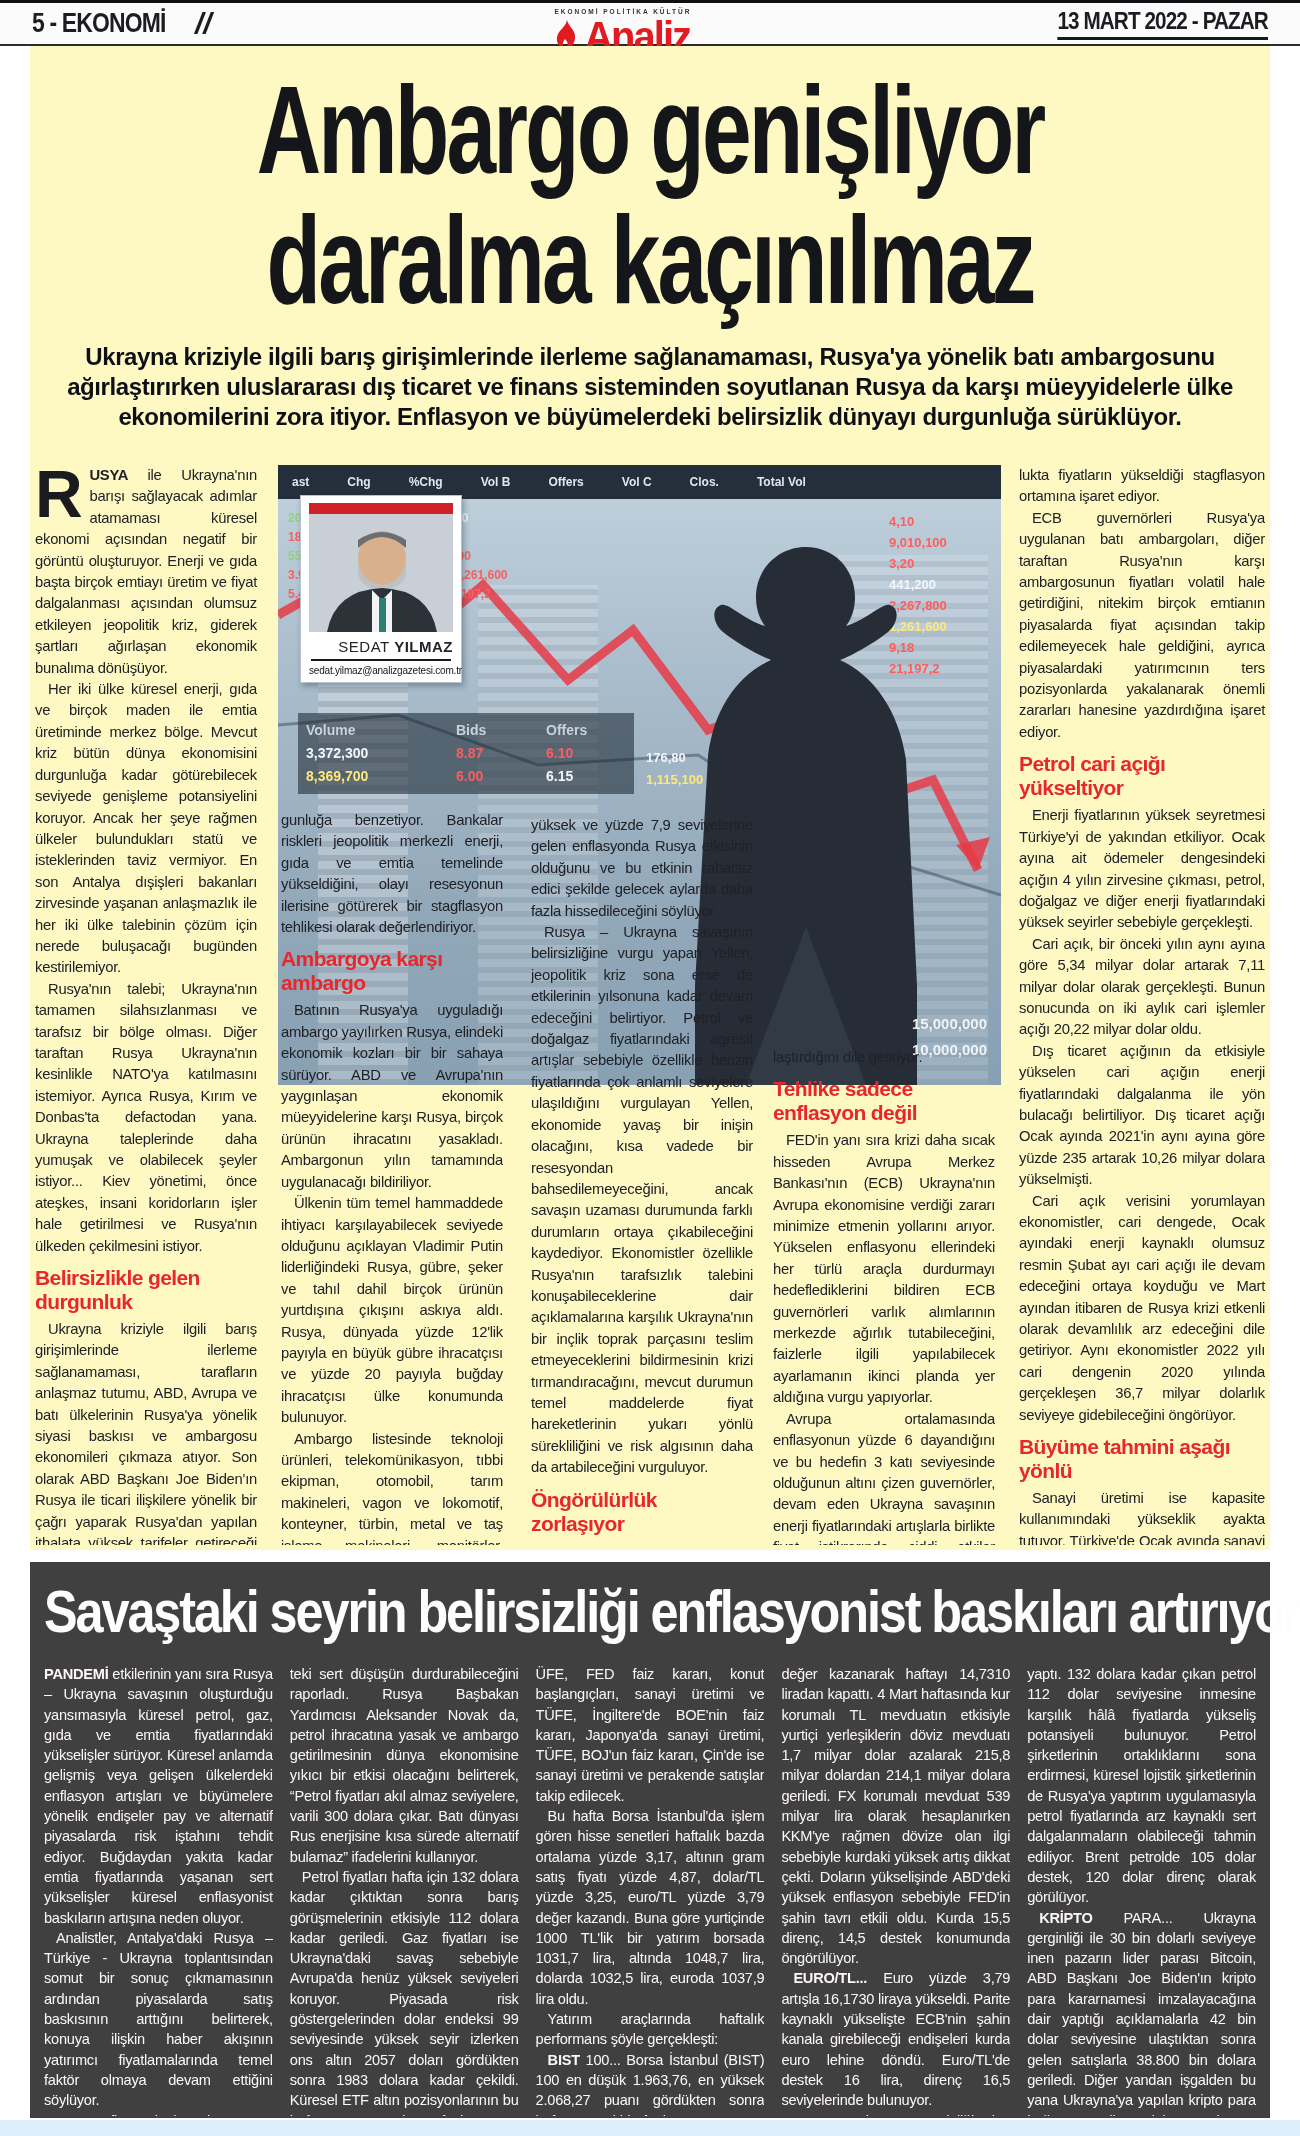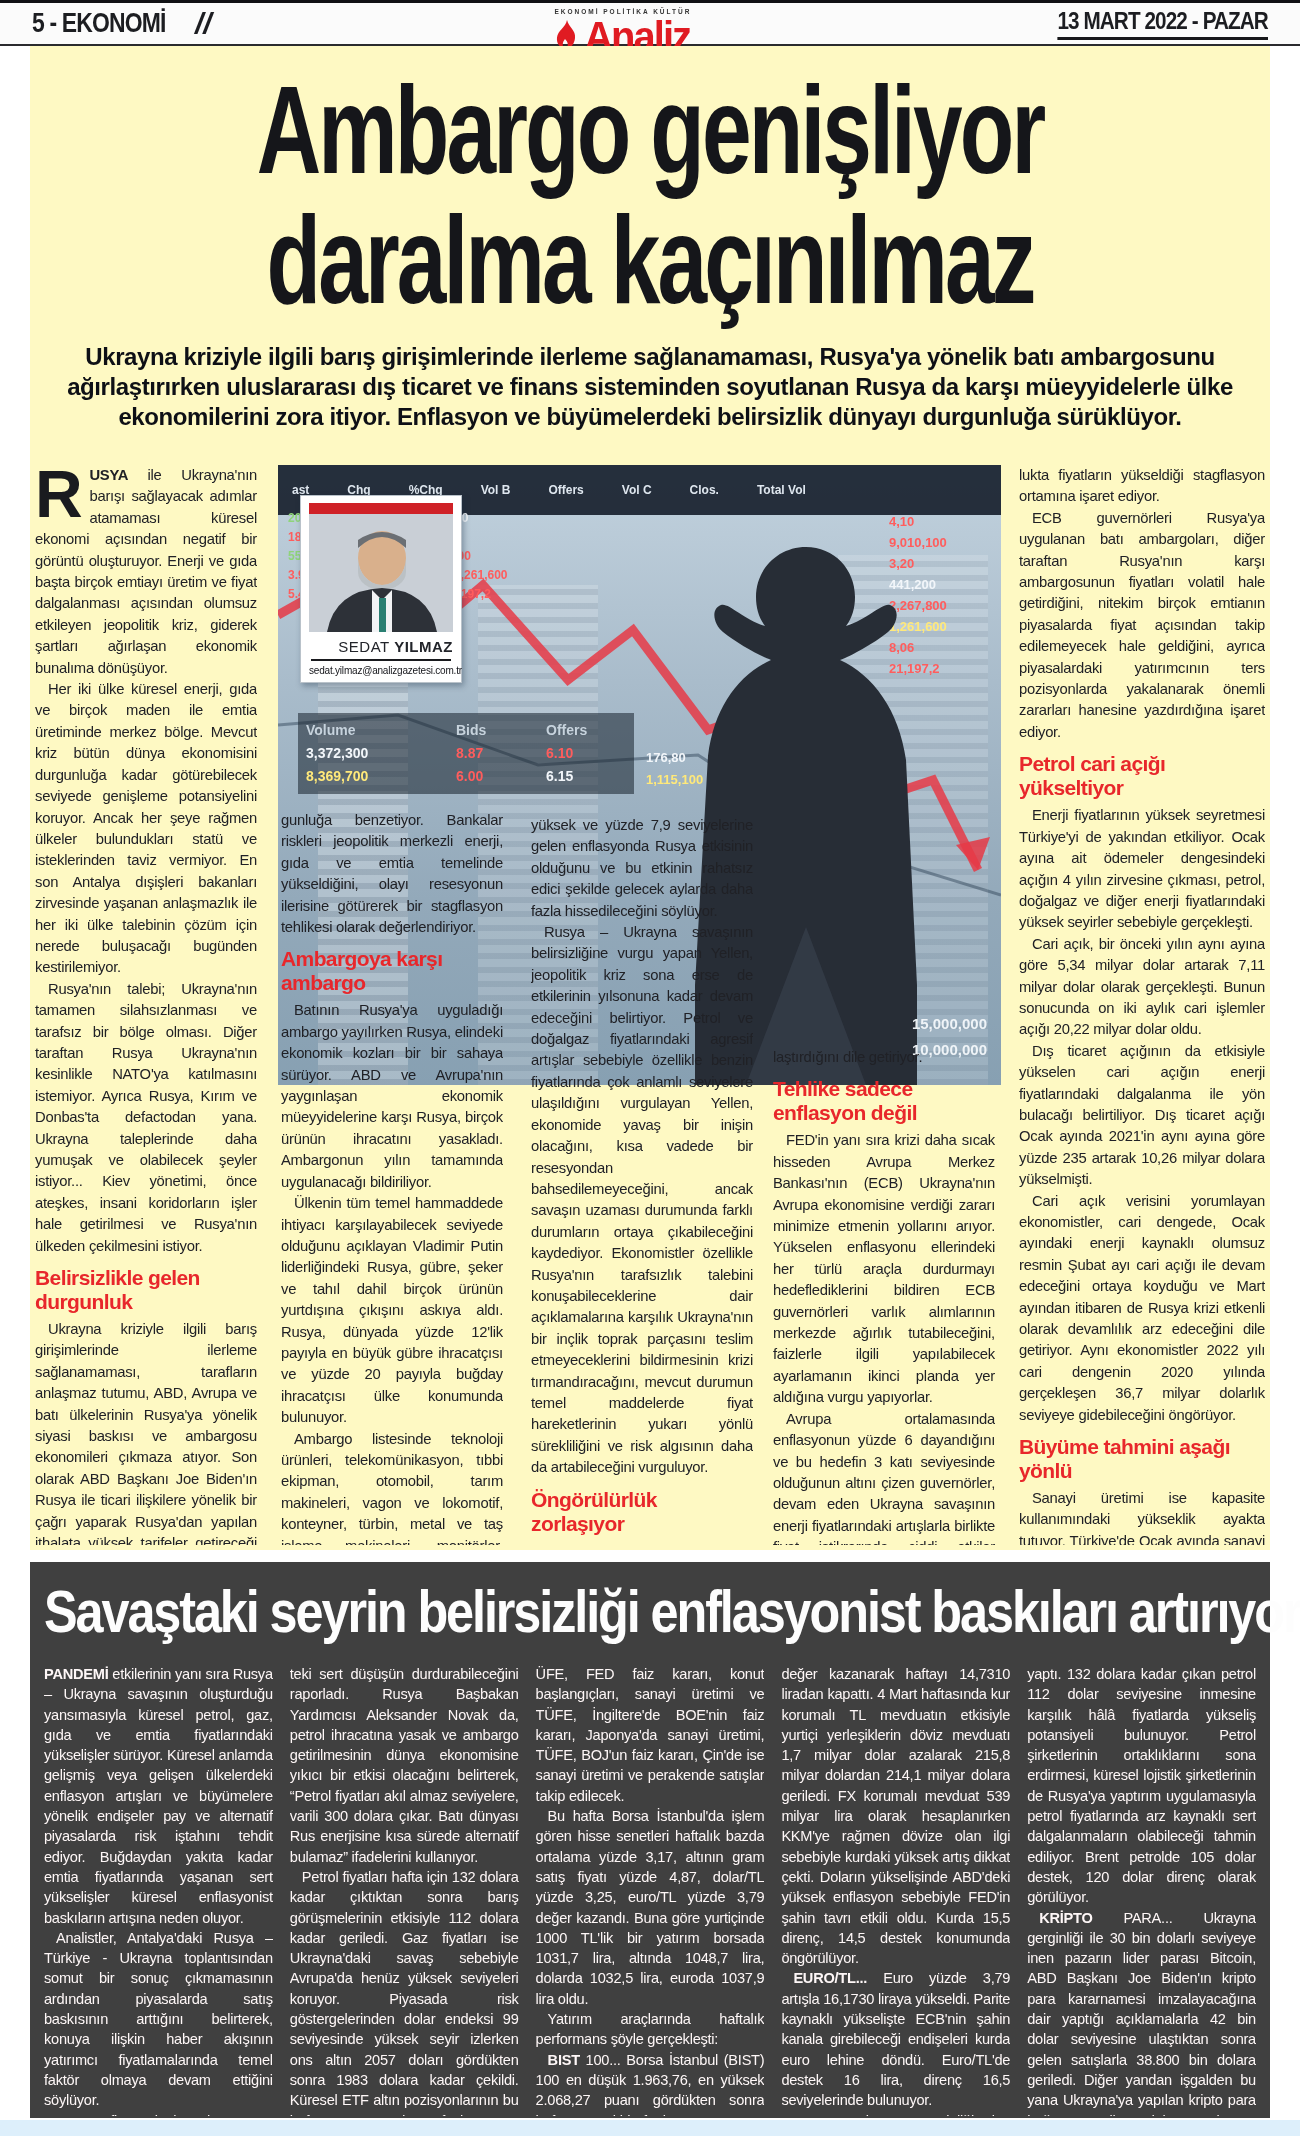--- a/index.html
+++ b/index.html
@@ -21,21 +21,21 @@
   .zone{position:absolute;top:419px;left:5px;width:1230px;height:1080px;}
   .col{position:absolute;width:222px;overflow:hidden;font-size:14.8px;line-height:21.4px;letter-spacing:-0.25px;text-align:justify;color:#202126;}
   .para{margin:0;text-indent:13px;}
   .para.cont{text-indent:0;}
   .para.leadp{text-indent:0;}
   .sub{font-size:21px;line-height:24px;font-weight:800;color:#e8272b;margin:9px 0 5px;letter-spacing:-0.6px;text-indent:0;text-align:left;}
   .dropcap{float:left;font-size:66px;line-height:50px;font-weight:800;color:#1a1b1f;padding:4px 7px 0 0;}
   
   .photo{position:absolute;left:243px;top:0;width:723px;height:620px;overflow:hidden;background:linear-gradient(180deg,#c2d2de 0%,#a9bccb 35%,#93a9ba 70%,#87a0b2 100%);}
   .bld{position:absolute;background:rgba(255,255,255,.28);background-image:repeating-linear-gradient(0deg,rgba(90,110,130,.25) 0 6px,transparent 6px 14px);}
-  .ticker{position:absolute;left:0;top:0;width:100%;height:50px;background:rgba(24,33,46,.92);color:#dfe7ef;font-size:12px;display:flex;align-items:center;gap:38px;padding:0 14px;box-sizing:border-box;font-weight:700;}
+  .ticker{position:absolute;left:0;top:0;width:100%;height:34px;background:rgba(24,33,46,.92);color:#dfe7ef;font-size:12px;display:flex;align-items:center;gap:38px;padding:0 14px;box-sizing:border-box;font-weight:700;}
   .trows{position:absolute;left:10px;top:44px;font-size:12px;font-weight:700;line-height:19px;}
   .trow span{display:inline-block;margin-right:22px;}
   .num-red{color:#ff5d5d;} .num-green{color:#8fd47a;} .num-white{color:#f2f6fa;} .num-yellow{color:#ffe97a;}
   .rightnums{position:absolute;right:8px;top:46px;width:104px;text-align:left;font-size:13px;font-weight:700;line-height:21px;}
   .vol-table{position:absolute;left:20px;top:248px;width:336px;background:rgba(22,32,44,.55);padding:6px 8px;box-sizing:border-box;font-size:14px;font-weight:700;line-height:23px;}
   .vt-row{display:flex;} .vt-row span:nth-child(1){width:150px;} .vt-row span:nth-child(2){width:90px;} .vt-row span:nth-child(3){width:80px;}
   .vt-head{color:#c7d3dd;}
   .extranums{position:absolute;left:368px;top:282px;font-size:13px;font-weight:700;line-height:22px;}
   .bignums{position:absolute;right:14px;bottom:22px;text-align:right;font-size:15px;font-weight:700;color:#f4f8fb;line-height:26px;opacity:.95;}
   .chart-svg{position:absolute;left:0;top:0;}
@@ -118,21 +118,21 @@
         <div class="trow"><span class="num-red">5.40</span><span class="num-red">6.10</span><span class="num-white">176,800</span><span class="num-red">21,197,2</span></div>
       </div>
 
       <div class="rightnums">
         <div class="num-red">4,10</div>
         <div class="num-red">9,010,100</div>
         <div class="num-red">3,20</div>
         <div class="num-white">441,200</div>
         <div class="num-red">2,267,800</div>
         <div class="num-yellow">1,261,600</div>
-        <div class="num-red">8,06</div>
+        <div class="num-red">9,18</div>
         <div class="num-red">21,197,2</div>
       </div>
 
       <svg class="man-svg" width="260" height="568" viewBox="0 0 260 568">
         <path fill="#272d36" d="M130,30 c-28,0 -50,22 -50,50 c0,11 3,21 9,29 c-22,-7 -37,-24 -44,-21 c-11,4 -7,20 2,27 c15,12 37,24 48,28 c-33,15 -57,48 -63,96 l-13,229 l0,100 l222,0 l0,-100 l-11,-225 c-7,-50 -33,-85 -66,-100 c11,-4 33,-16 48,-28 c9,-7 13,-23 2,-27 c-7,-3 -22,14 -44,21 c6,-8 9,-18 9,-29 c0,-28 -21,-50 -49,-50 z"></path>
         <path fill="#3a4250" d="M130,410 l-60,158 l120,0 z" opacity="0.6"></path>
       </svg>
 
       <div class="vol-table">
         <div class="vt-row vt-head">

